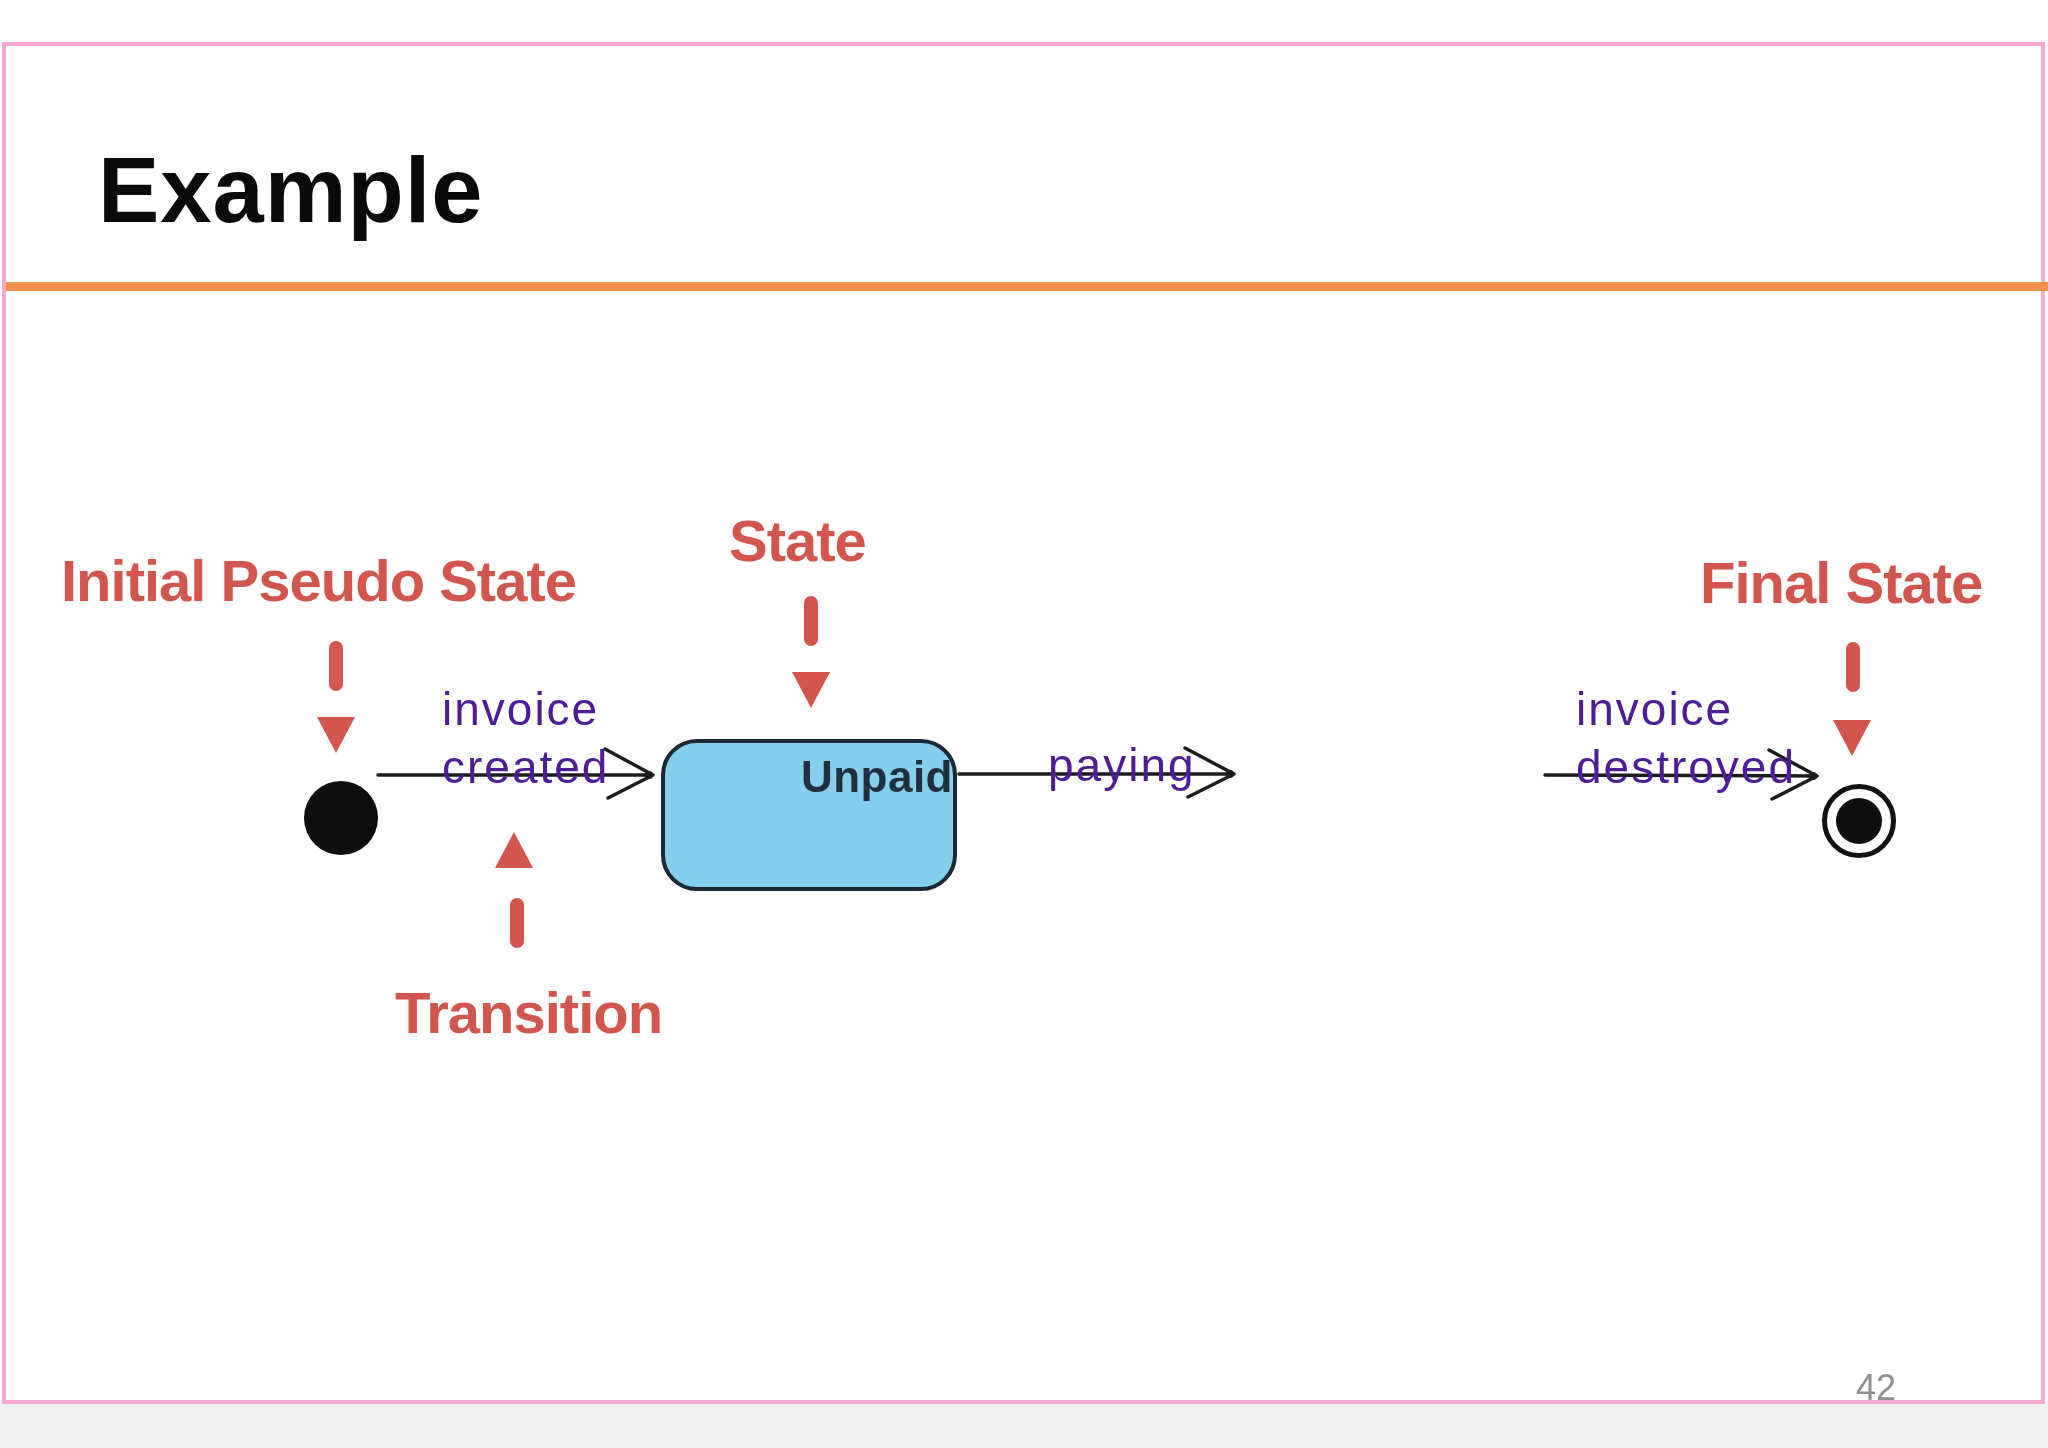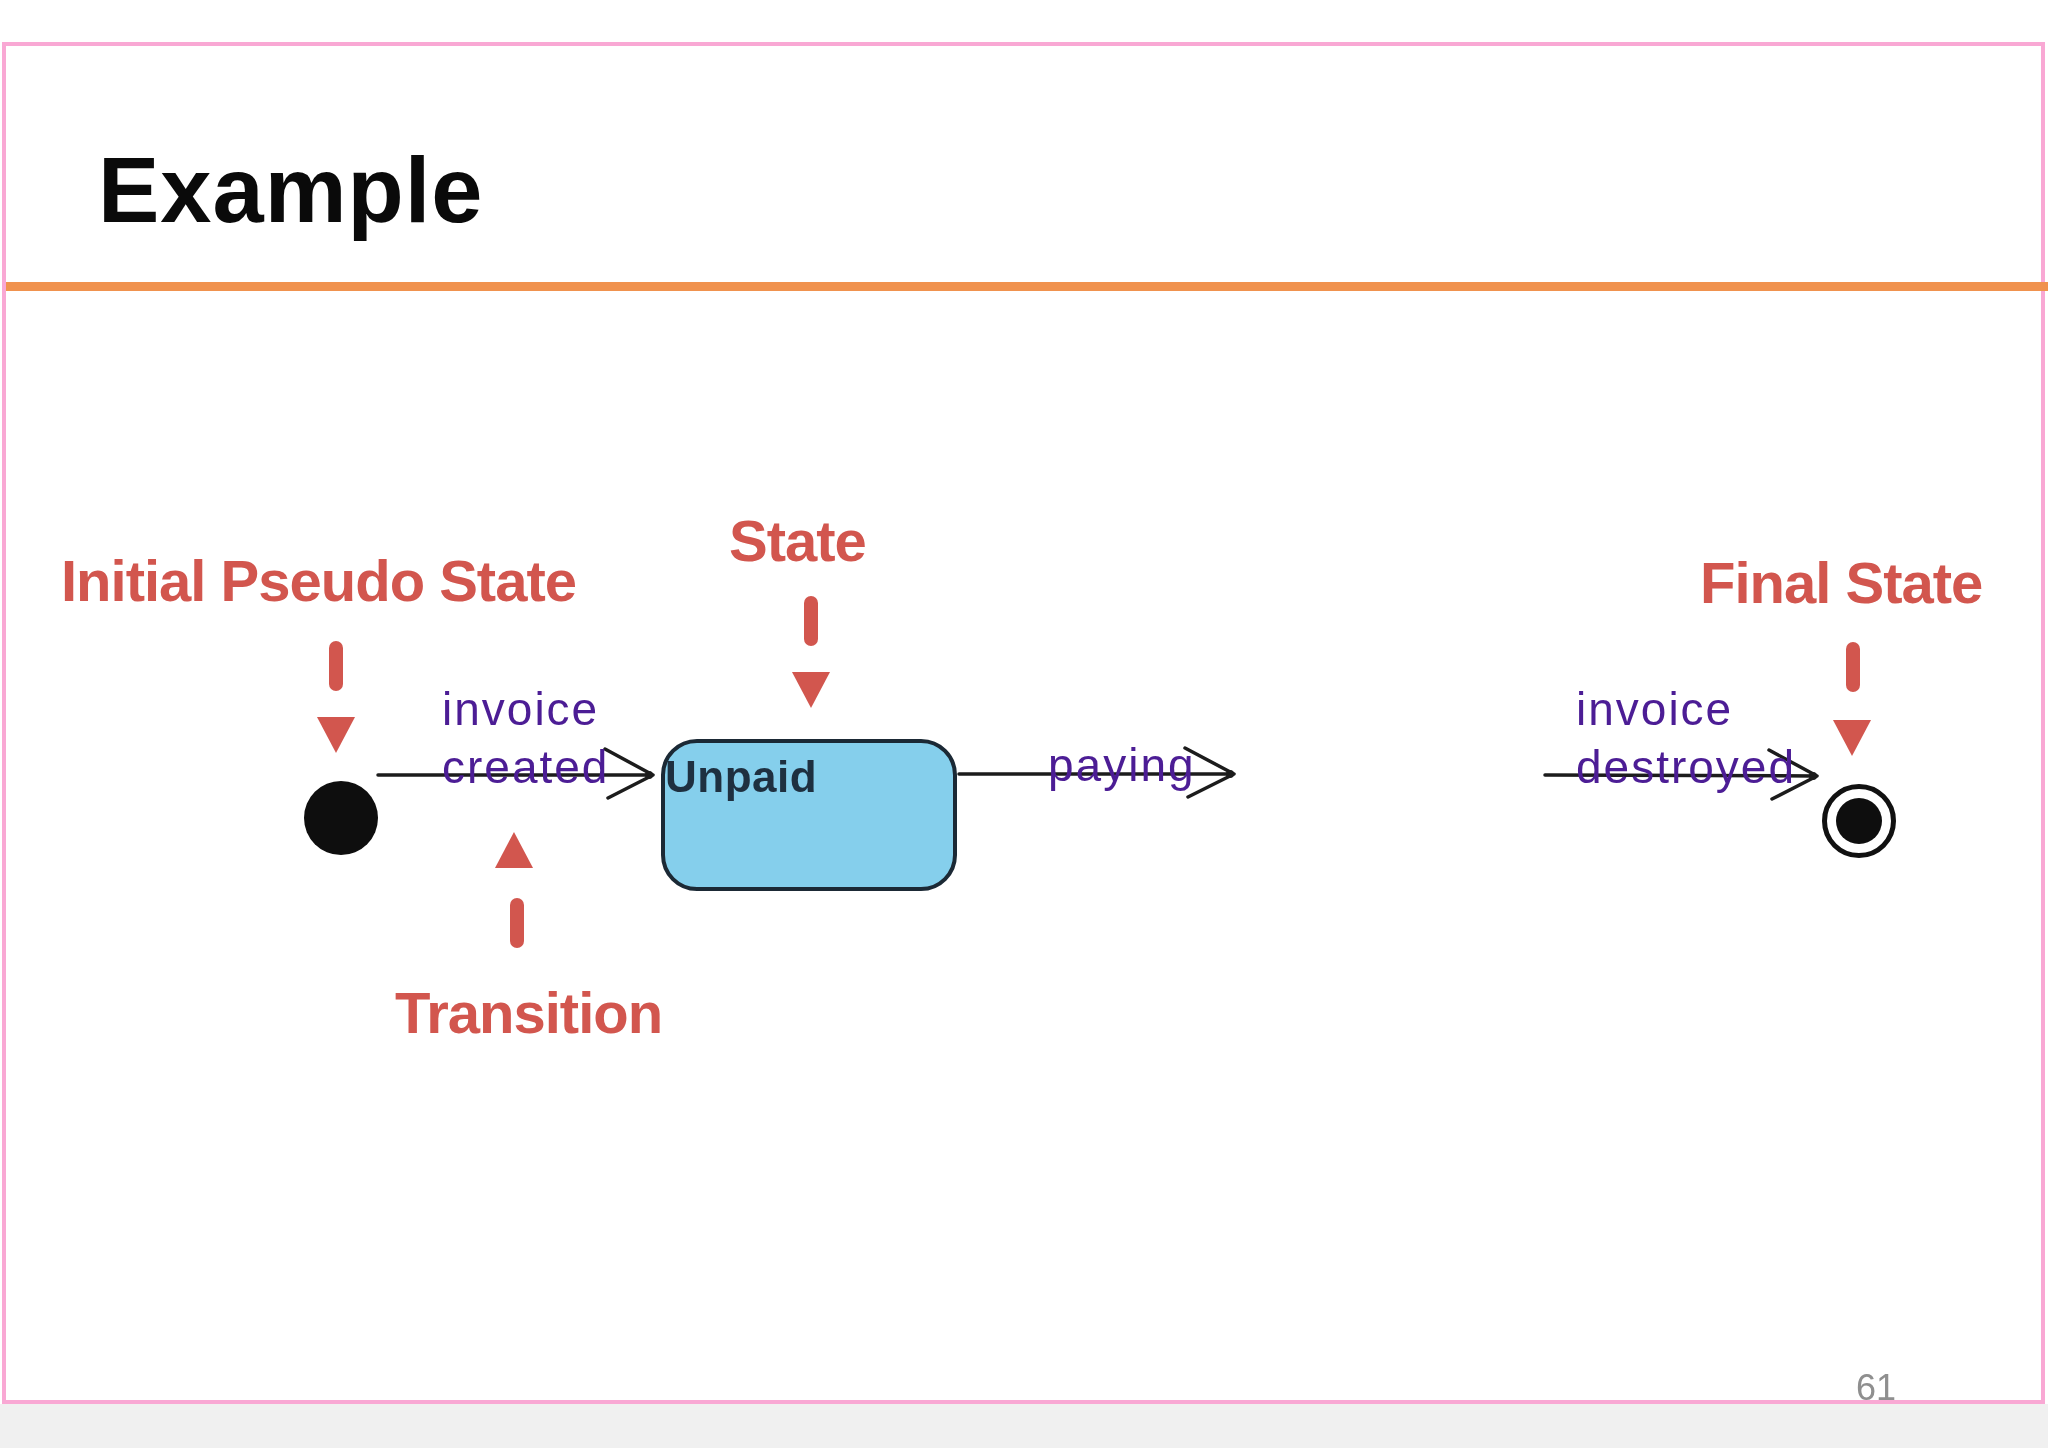--- a/index.html
+++ b/index.html
@@ -61,21 +61,21 @@
   }
   .tri-trans { left:489px; top:786px; }
   
   .initial-node {
     position:absolute; left:298px; top:735px; width:74px; height:74px;
     border-radius:50%; background:#0e0e0e;
   }
   .state-box {
     position:absolute; top:693px; height:152px;
     background:#85CFEC; border:4px solid #1B2935; border-radius:36px;
-    display:flex; justify-content:flex-start; align-items:flex-start;
+    display:flex; justify-content:flex-end; align-items:flex-start;
     padding-top:8px;
   }
   .state-unpaid { left:655px;  width:296px; }
   .state-paid   { left:1233px; width:304px; }
   .state-label {
     font-size:44px; color:#1E3040; font-weight:bold; letter-spacing:0.5px;
     line-height:1.2;
   }
   .final-node {
     position:absolute; left:1816px; top:738px; width:74px; height:74px;
@@ -162,19 +162,19 @@
 
     <div class="event-label ev-paying">
       <div>paying</div>
     </div>
 
     <div class="event-label ev-destroyed">
       <div>invoice</div>
       <div>destroyed</div>
     </div>
 
-    <div class="page-number">61</div>
+    <div class="page-number">42</div>
 
   </div>
 
   <div class="bottom-strip"></div>
 
 </div>
 
 </body></html>

